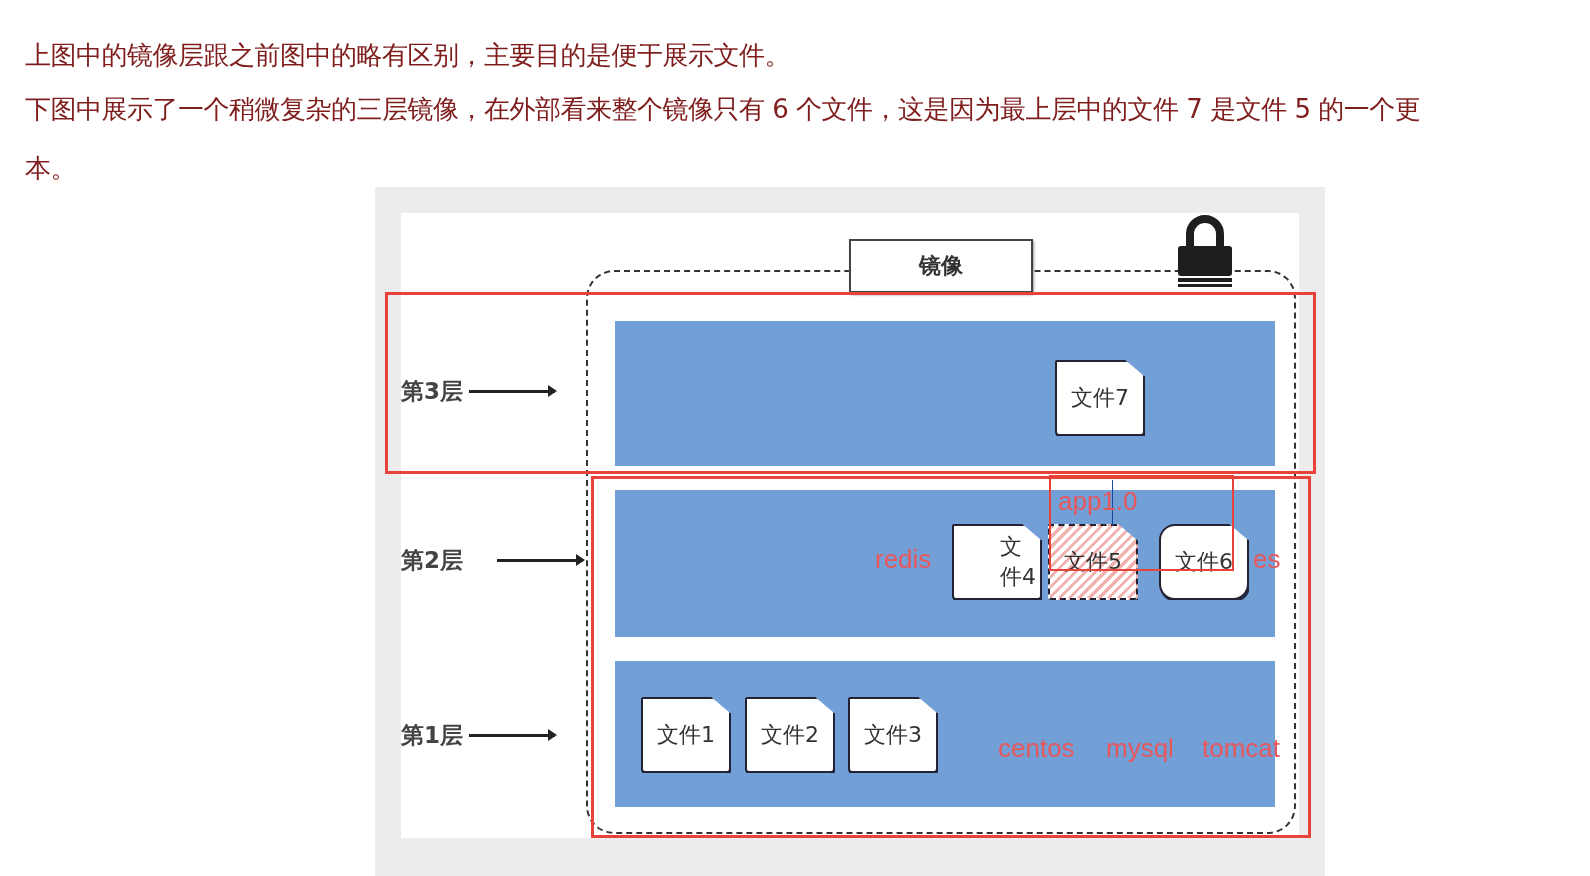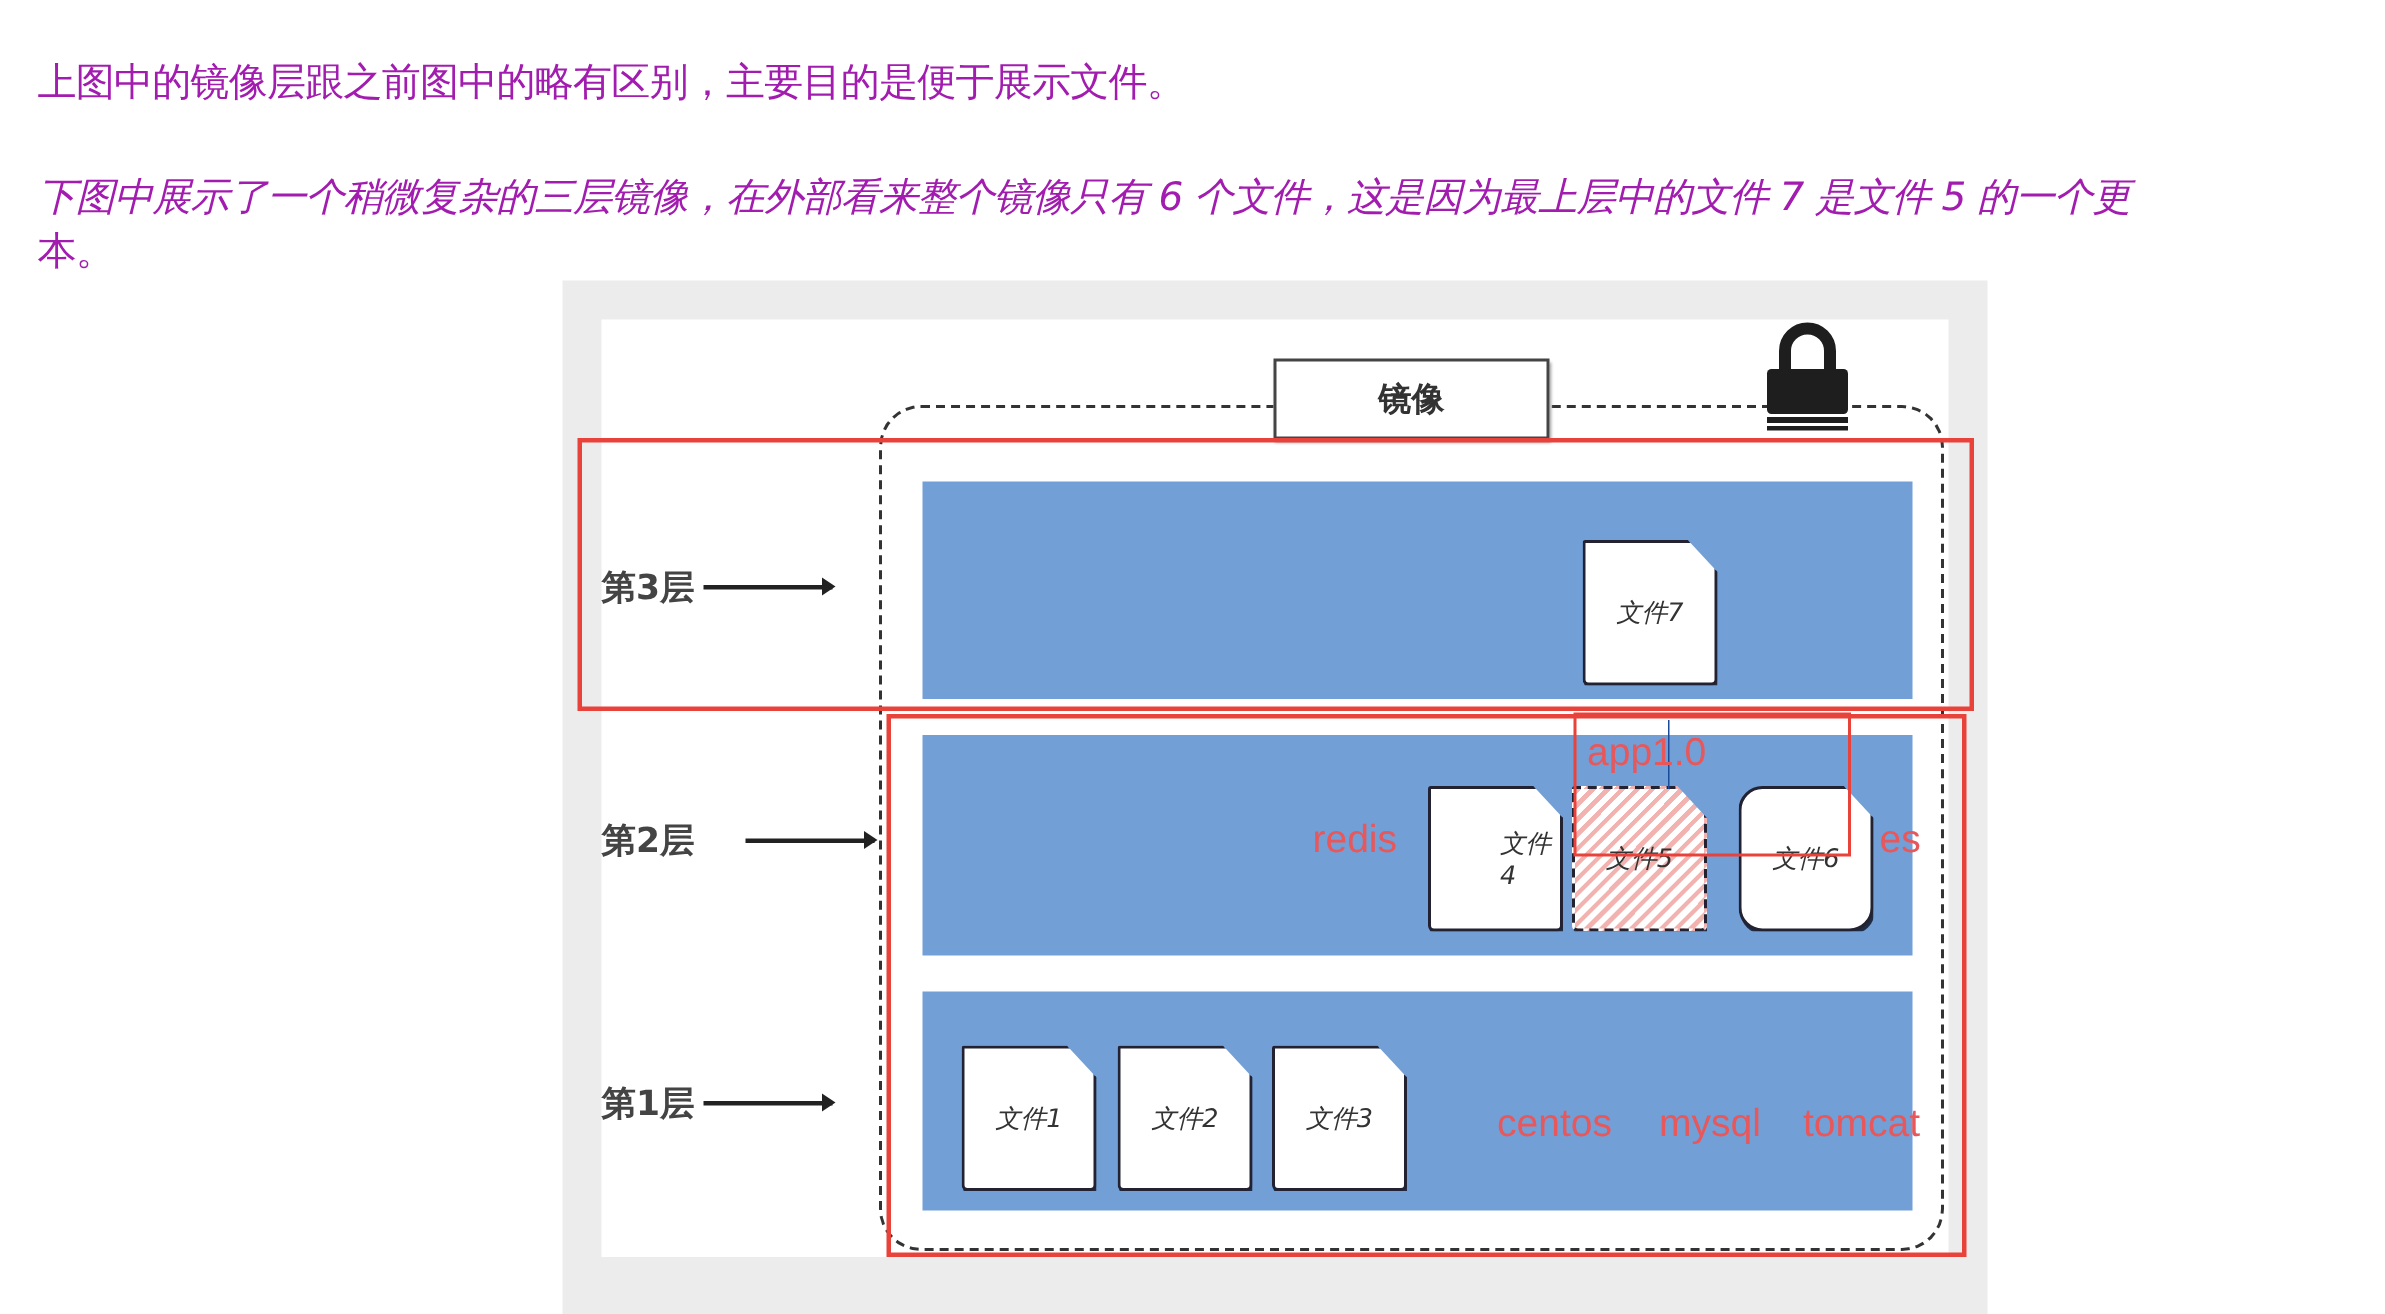--- a/index.html
+++ b/index.html
@@ -6,25 +6,25 @@
     body {
       width: 1590px; height: 876px; overflow: hidden;
       background: #ffffff;
       font-family: "DejaVu Sans", "Liberation Sans", sans-serif;
       color: #4d4d4d;
       position: relative;
     }
     .para {
       position: absolute; left: 25px;
       font-size: 26px; line-height: 46px;
-      color: #a21caf; white-space: nowrap;
+      color: #7f1d1d; white-space: nowrap;
       letter-spacing: -0.5px;
     }
     #p1 { top: 6px; }
-    #p2 { top: 83px; font-style: italic; }
+    #p2 { top: 60px; }
     #p2b { top: 119px; }
 
     
     .fig-outer {
       position: absolute; left: 375px; top: 187px;
       width: 950px; height: 689px;
       background: #ececec;
     }
     .fig-inner {
       position: absolute; left: 401px; top: 213px;
@@ -73,30 +73,29 @@
       content: ""; position: absolute; right: -2px; top: -5px;
       border-left: 9px solid #222;
       border-top: 6px solid transparent;
       border-bottom: 6px solid transparent;
     }
     #ll3 { top: 376px; }
     #ll2 { top: 545px; gap: 28px; }
     #ll1 { top: 720px; }
 
     .file {
-      position: absolute; width: 90px; height: 97px;
+      position: absolute; width: 90px; height: 76px;
       background: #fff;
       border: 2.5px solid #223;
       box-sizing: border-box;
       border-radius: 2px 2px 4px 4px;
       clip-path: polygon(0 0, 78% 0, 100% 22%, 100% 100%, 0 100%);
       display: flex; align-items: center; justify-content: center;
-      font-size: 17px; color: #333;
+      font-size: 22px; color: #333;
       box-shadow: 1px 2px 0 #1f2c44;
-      font-style: italic;
     }
     .file.hatched {
       background: repeating-linear-gradient(135deg, #f2b3b0 0 3px, #ffffff 3px 7px);
       border-style: dashed;
     }
 
     .red-box {
       position: absolute; border: 3px solid #e8423a; box-sizing: border-box;
     }
     #rb3 { left: 385px; top: 292px; width: 931px; height: 182px; }

